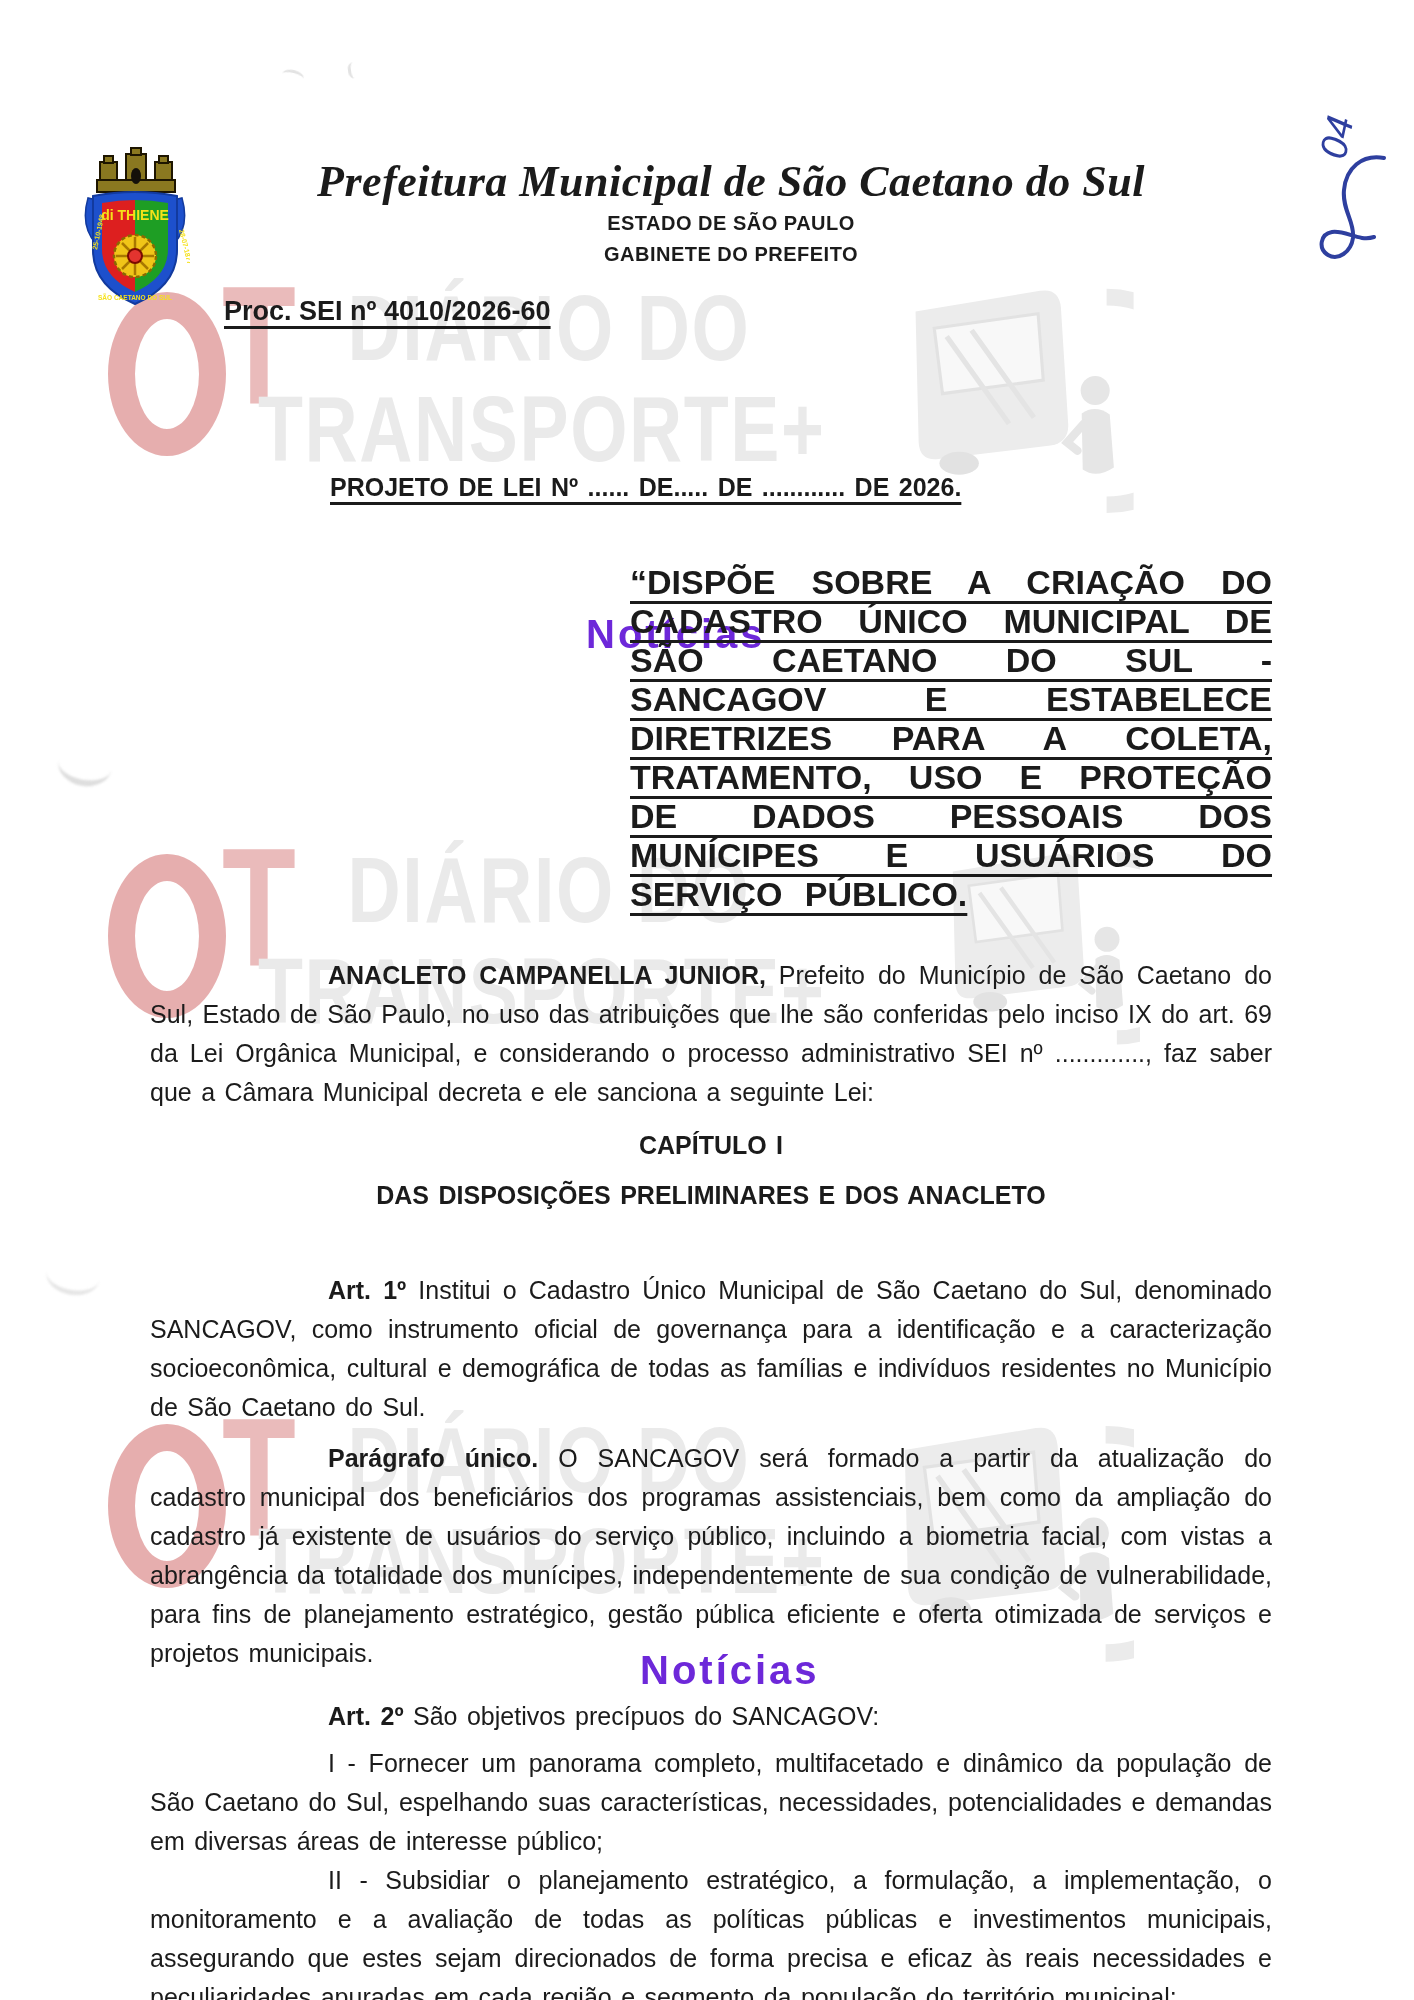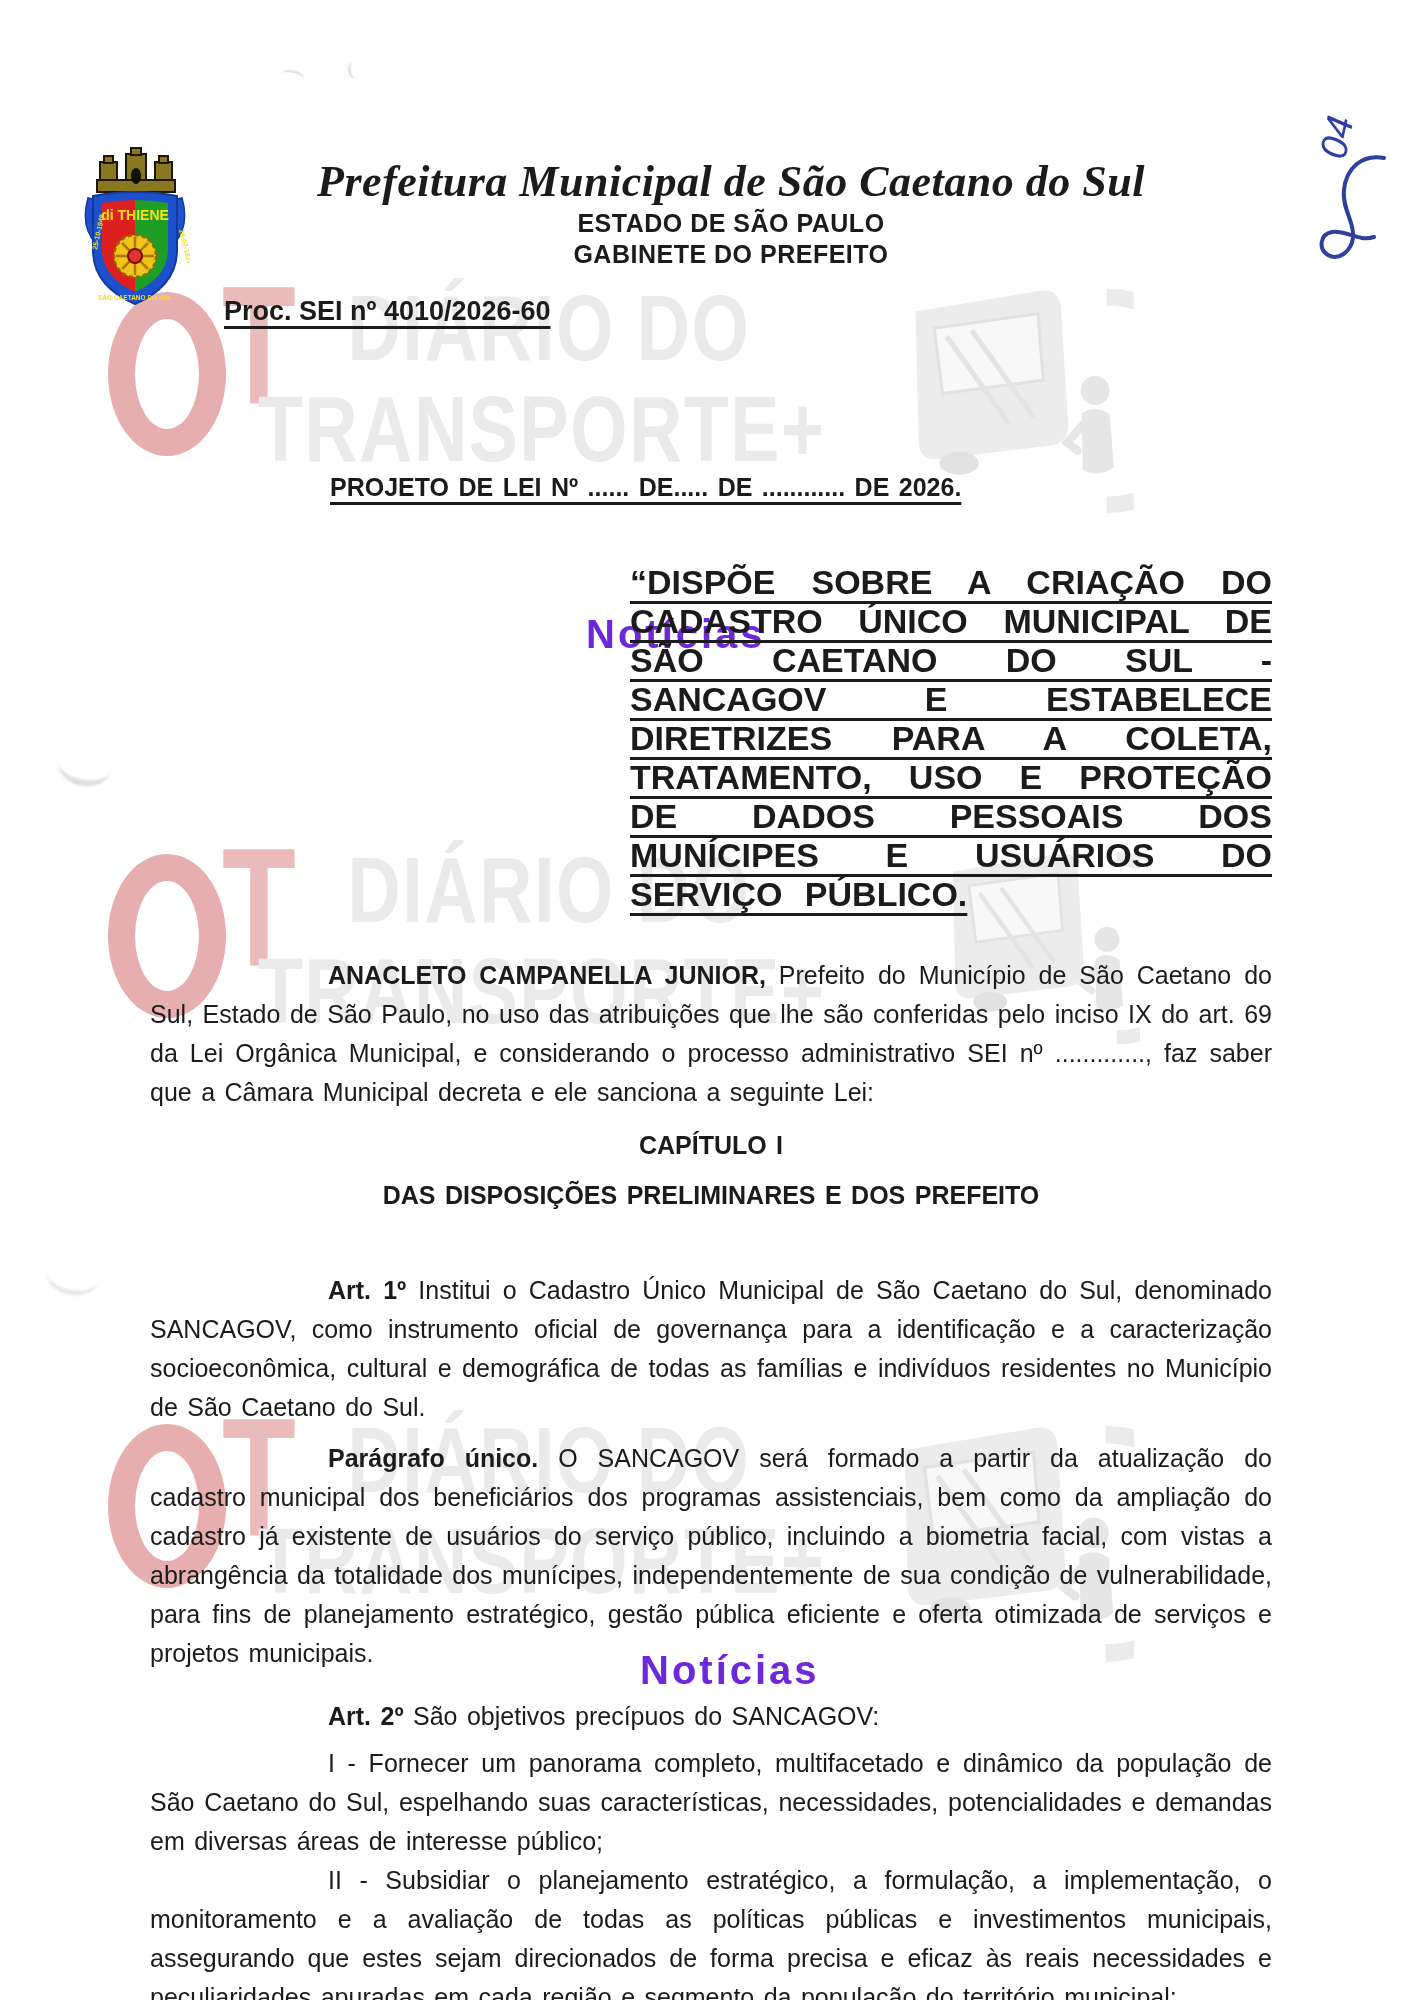--- a/index.html
+++ b/index.html
@@ -30,21 +30,21 @@
     border-radius:50%;transform:rotate(14deg);filter:blur(.5px);}
   .spec-b{left:348px;top:62px;width:12px;height:16px;border-left:3px solid #e3e3e3;
     border-radius:40%;transform:rotate(-8deg);filter:blur(.5px);}
   
   .content{position:absolute;inset:0;z-index:2;}
   .crest{position:absolute;left:80px;top:146px;}
   .hdr{position:absolute;left:0;top:148px;width:100%;text-align:center;}
   .hdr-inner{display:inline-block;transform:translateX(24px);margin-top:8px;}
   .h-title{font-family:"Liberation Serif",serif;font-style:italic;font-weight:700;
     font-size:44px;line-height:52px;letter-spacing:.5px;}
-  .h-sub{font-weight:700;font-size:25px;line-height:31px;letter-spacing:.5px;}
+  .h-sub{font-weight:700;font-size:20px;line-height:31px;letter-spacing:.5px;}
   .proc{position:absolute;left:224px;top:296px;font-weight:700;font-size:27px;
     text-decoration:underline;text-decoration-thickness:3px;text-underline-offset:6px;}
   .hand-04{position:absolute;left:1316px;top:116px;color:#2e3f9f;font-size:38px;
     font-style:italic;transform:rotate(-78deg);transform-origin:center;}
   .hand-sign{position:absolute;left:1298px;top:152px;}
   
   .body{position:absolute;left:150px;right:142px;top:468px;font-size:25px;line-height:39px;
     text-align:justify;word-spacing:2.5px;}
   .doc-title{margin:0 0 0 180px;font-weight:700;font-size:25px;text-align:left;
     text-decoration:underline;text-decoration-thickness:3px;text-underline-offset:6px;}
@@ -187,21 +187,21 @@
 
     <div class="body">
 
       <div class="doc-title">PROJETO DE LEI Nº ...... DE..... DE ............ DE 2026.</div>
 
       <div class="epi">“DISPÕE SOBRE A CRIAÇÃO DO CADASTRO ÚNICO MUNICIPAL DE SÃO CAETANO DO SUL - SANCAGOV E ESTABELECE DIRETRIZES PARA A COLETA, TRATAMENTO, USO E PROTEÇÃO DE DADOS PESSOAIS DOS MUNÍCIPES E USUÁRIOS DO SERVIÇO PÚBLICO.</div>
 
       <p class="para preamble"><span class="lead">ANACLETO CAMPANELLA JUNIOR,</span><span> Prefeito do Município de São Caetano do Sul, Estado de São Paulo, no uso das atribuições que lhe são conferidas pelo inciso IX do art. 69 da Lei Orgânica Municipal, e considerando o processo administrativo SEI nº ............., faz saber que a Câmara Municipal decreta e ele sanciona a seguinte Lei:</span></p>
 
       <p class="para chapter">CAPÍTULO I</p>
-      <p class="para chapter-title">DAS DISPOSIÇÕES PRELIMINARES E DOS PREFEITO</p>
+      <p class="para chapter-title">DAS DISPOSIÇÕES PRELIMINARES E DOS ANACLETO</p>
 
       <p class="para art1"><span class="lead">Art. 1º</span><span> Institui o Cadastro Único Municipal de São Caetano do Sul, denominado SANCAGOV, como instrumento oficial de governança para a identificação e a caracterização socioeconômica, cultural e demográfica de todas as famílias e indivíduos residentes no Município de São Caetano do Sul.</span></p>
 
       <p class="para sole"><span class="lead">Parágrafo único.</span><span> O SANCAGOV será formado a partir da atualização do cadastro municipal dos beneficiários dos programas assistenciais, bem como da ampliação do cadastro já existente de usuários do serviço público, incluindo a biometria facial, com vistas a abrangência da totalidade dos munícipes, independentemente de sua condição de vulnerabilidade, para fins de planejamento estratégico, gestão pública eficiente e oferta otimizada de serviços e projetos municipais.</span></p>
 
       <p class="para art2"><span class="lead">Art. 2º</span><span> São objetivos precípuos do SANCAGOV:</span></p>
 
       <p class="para item1">I - Fornecer um panorama completo, multifacetado e dinâmico da população de São Caetano do Sul, espelhando suas características, necessidades, potencialidades e demandas em diversas áreas de interesse público;</p>
       <p class="para item2">II - Subsidiar o planejamento estratégico, a formulação, a implementação, o monitoramento e a avaliação de todas as políticas públicas e investimentos municipais, assegurando que estes sejam direcionados de forma precisa e eficaz às reais necessidades e peculiaridades apuradas em cada região e segmento da população do território municipal;</p>
       <p class="para item3">III - Promover a agilidade, a desburocratização, qualidade e a eficiência na</p>

